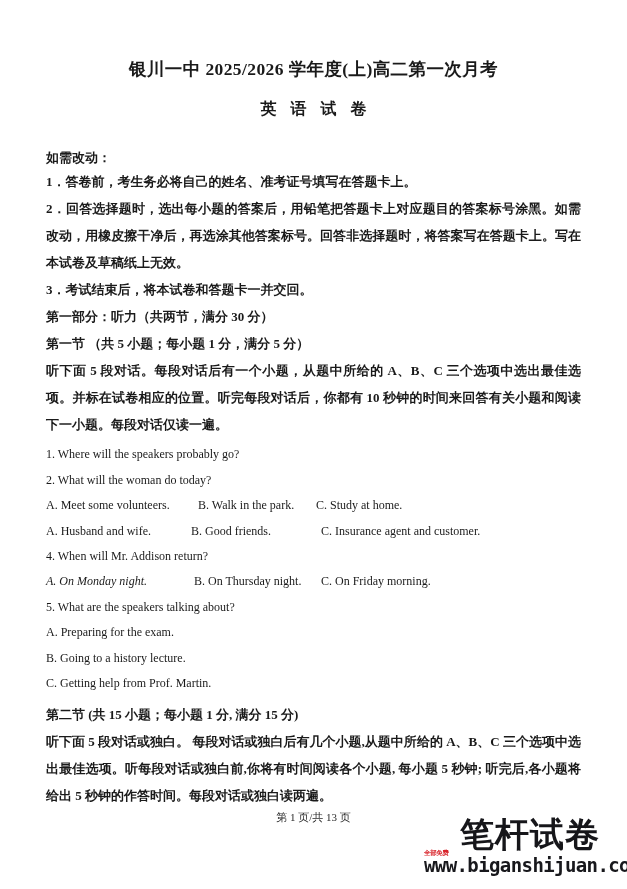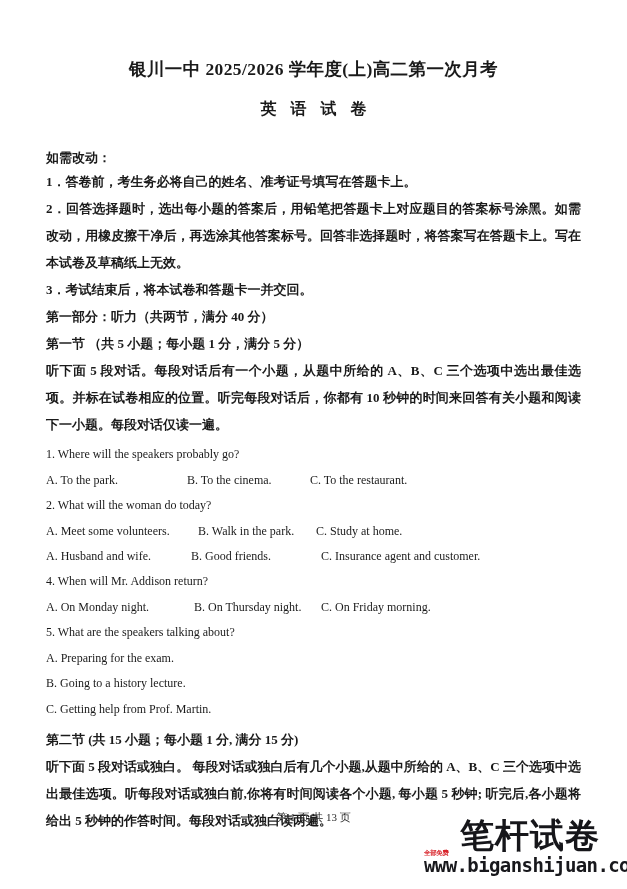--- a/index.html
+++ b/index.html
@@ -98,21 +98,21 @@
   .opt-a { width: 141px; }
   .opt-b { width: 123px; }
   .opt-c { width: auto; }
 
   .opt-a.w2 { width: 152px; }
   .opt-b.w2 { width: 118px; }
 
   .opt-a.w3 { width: 145px; }
   .opt-b.w3 { width: 130px; }
 
-  .opt-a.w4 { width: 148px; }
+  .opt-a.w4 { width: 148px; font-style: italic; }
   .opt-b.w4 { width: 127px; }
 
   .opt-stack {
     font-size: 12px;
     line-height: 2.12;
     margin: 0;
     white-space: nowrap;
   }
 
   .gap-sm { height: 4px; }
@@ -133,21 +133,21 @@
     position: absolute;
     left: 424px;
     top: 818px;
     width: 203px;
     height: 71px;
   }
   .wm-cn {
     position: absolute;
     left: 36px;
     top: 0px;
-    font-family: Liberation Sans, sans-serif;
+    font-family: Liberation Serif, serif;
     font-size: 34px;
     font-weight: bold;
     color: #16161a;
     letter-spacing: 1px;
     line-height: 1;
     white-space: nowrap;
   }
   .wm-badge {
     position: absolute;
     left: 0px;
@@ -184,30 +184,27 @@
 
     <div class="doc-title">银川一中 2025/2026 学年度(上)高二第一次月考</div>
     <div class="doc-subtitle">英 语 试 卷</div>
 
     <div class="notice-head">如需改动：</div>
 
     <p class="para">1．答卷前，考生务必将自己的姓名、准考证号填写在答题卡上。</p>
     <p class="para loose">2．回答选择题时，选出每小题的答案后，用铅笔把答题卡上对应题目的答案标号涂黑。如需改动，用橡皮擦干净后，再选涂其他答案标号。回答非选择题时，将答案写在答题卡上。写在本试卷及草稿纸上无效。</p>
     <p class="para">3．考试结束后，将本试卷和答题卡一并交回。</p>
 
-    <p class="sect-line">第一部分：听力（共两节，满分 40 分）</p>
+    <p class="sect-line">第一部分：听力（共两节，满分 30 分）</p>
     <p class="sect-line">第一节 （共 5 小题；每小题 1 分，满分 5 分）</p>
     <p class="para loose">听下面 5 段对话。每段对话后有一个小题，从题中所给的 A、B、C 三个选项中选出最佳选项。并标在试卷相应的位置。听完每段对话后，你都有 10 秒钟的时间来回答有关小题和阅读下一小题。每段对话仅读一遍。</p>
 
     <div class="gap-sm"></div>
 
     <p class="q-line">1. Where will the speakers probably go?</p>
-    <div class="opt-row">
-      <span class="opt opt-a">A. To the park.</span><span class="opt opt-b">B. To the cinema.</span><span class="opt opt-c">C. To the restaurant.</span>
-    </div>
 
     <p class="q-line">2. What will the woman do today?</p>
     <div class="opt-row">
       <span class="opt opt-a w2">A. Meet some volunteers.</span><span class="opt opt-b w2">B. Walk in the park.</span><span class="opt opt-c">C. Study at home.</span>
     </div>
 
     <div class="opt-row">
       <span class="opt opt-a w3">A. Husband and wife.</span><span class="opt opt-b w3">B. Good friends.</span><span class="opt opt-c">C. Insurance agent and customer.</span>
     </div>
 

